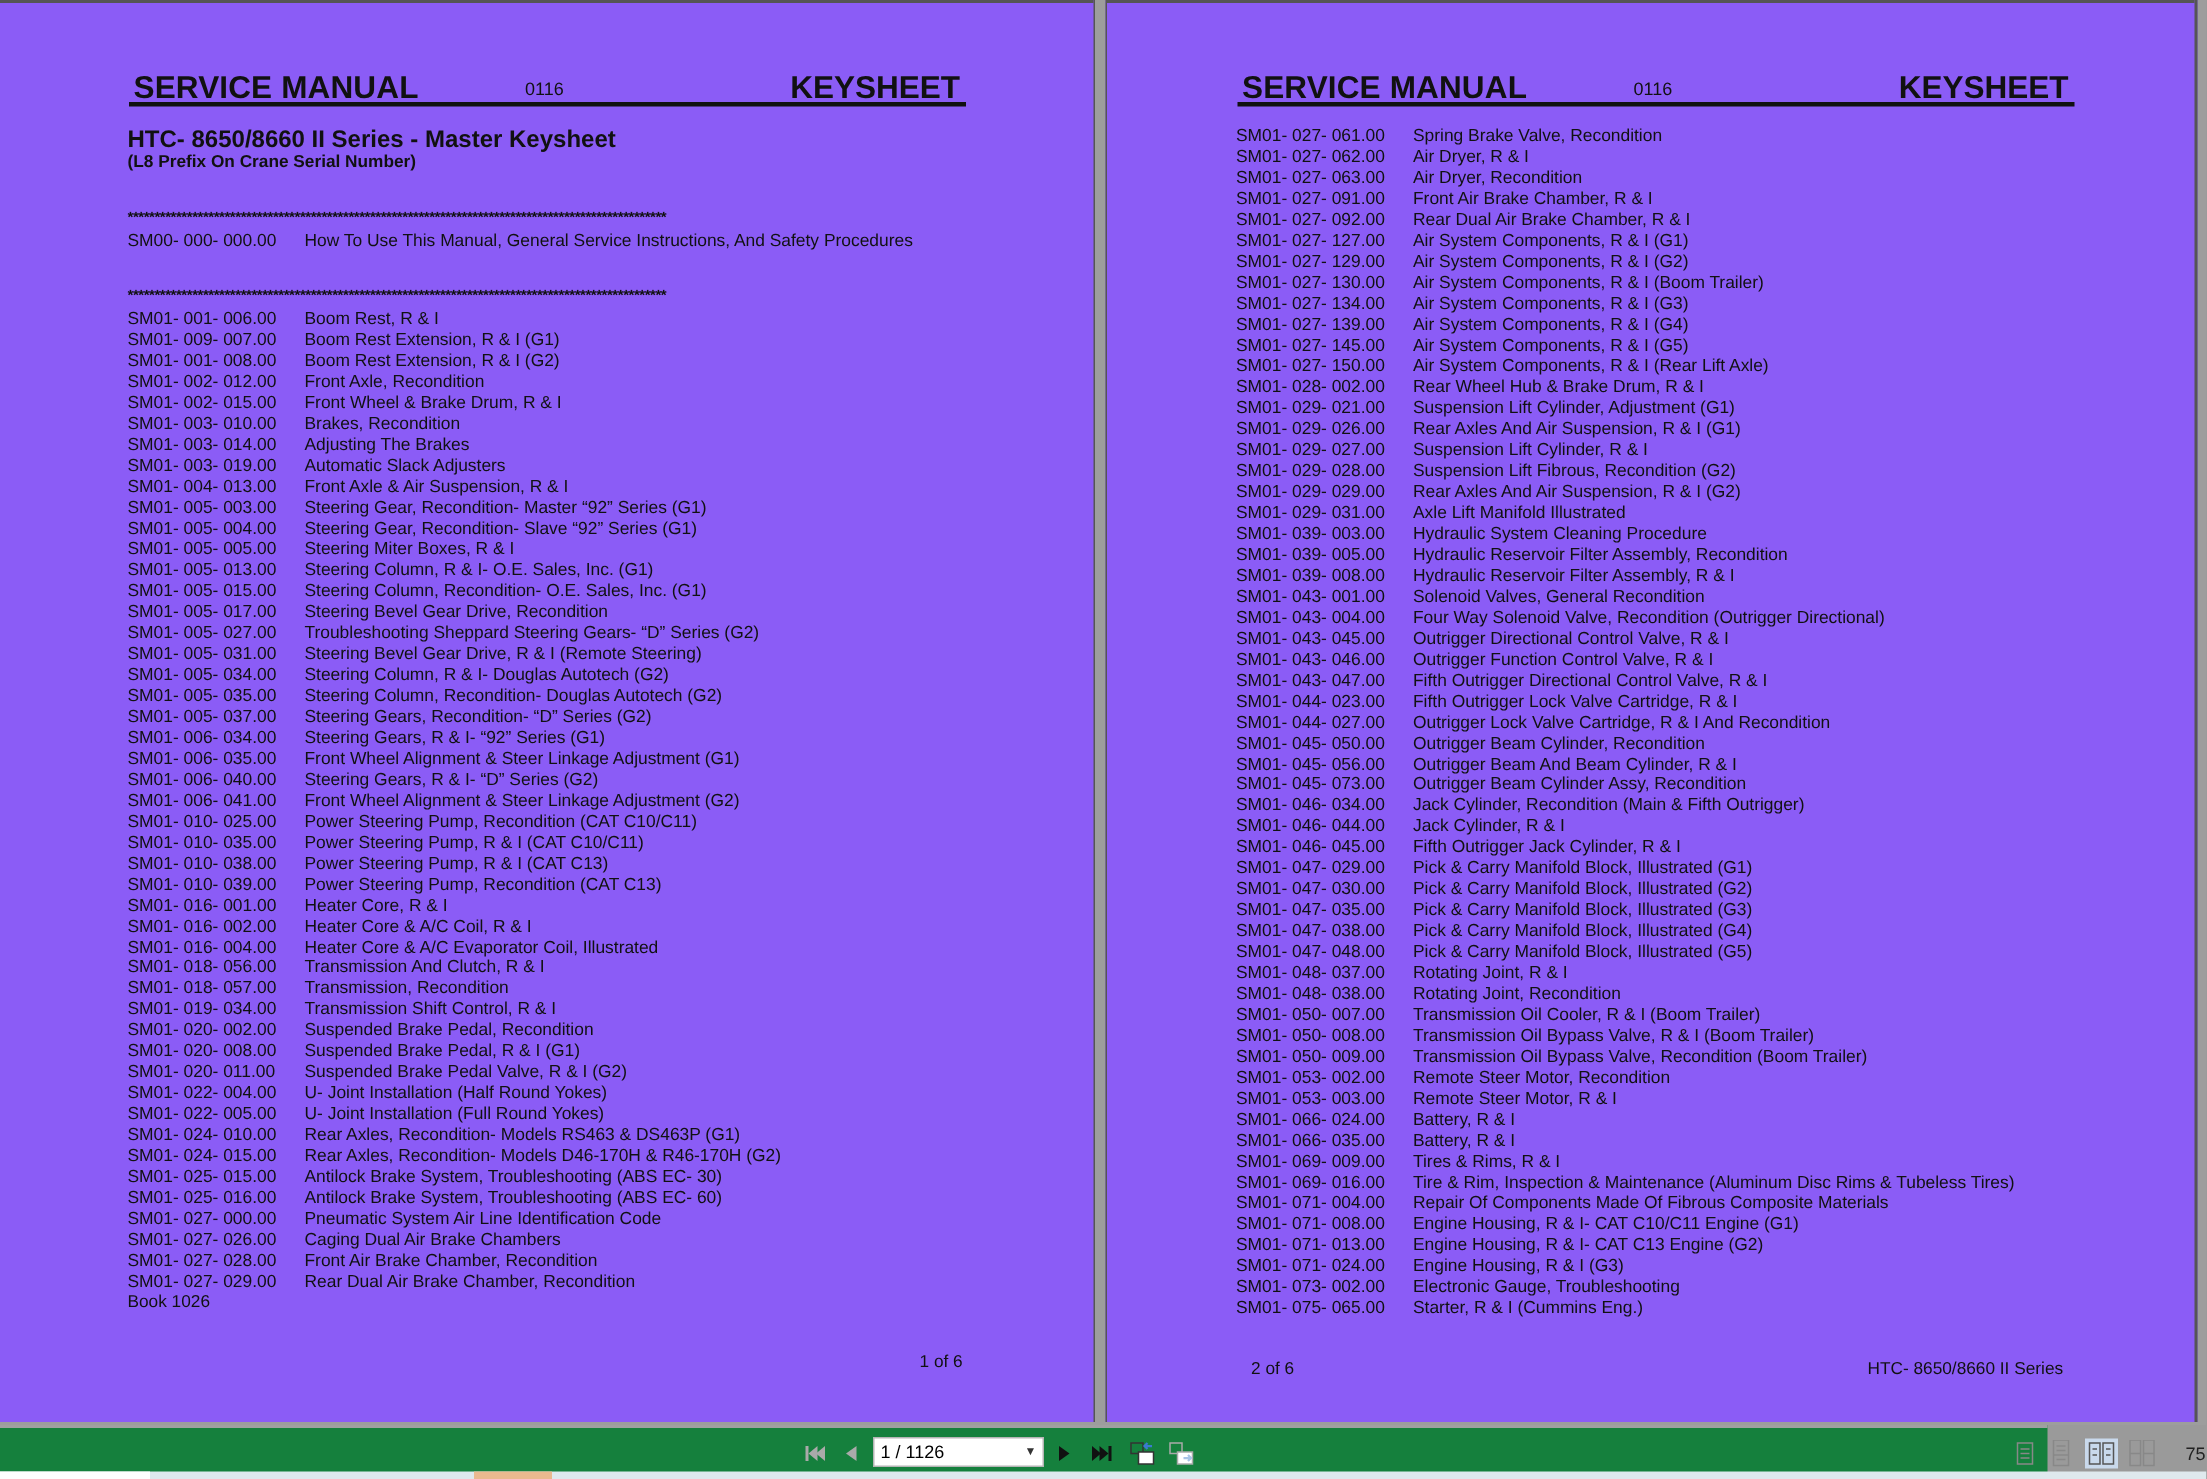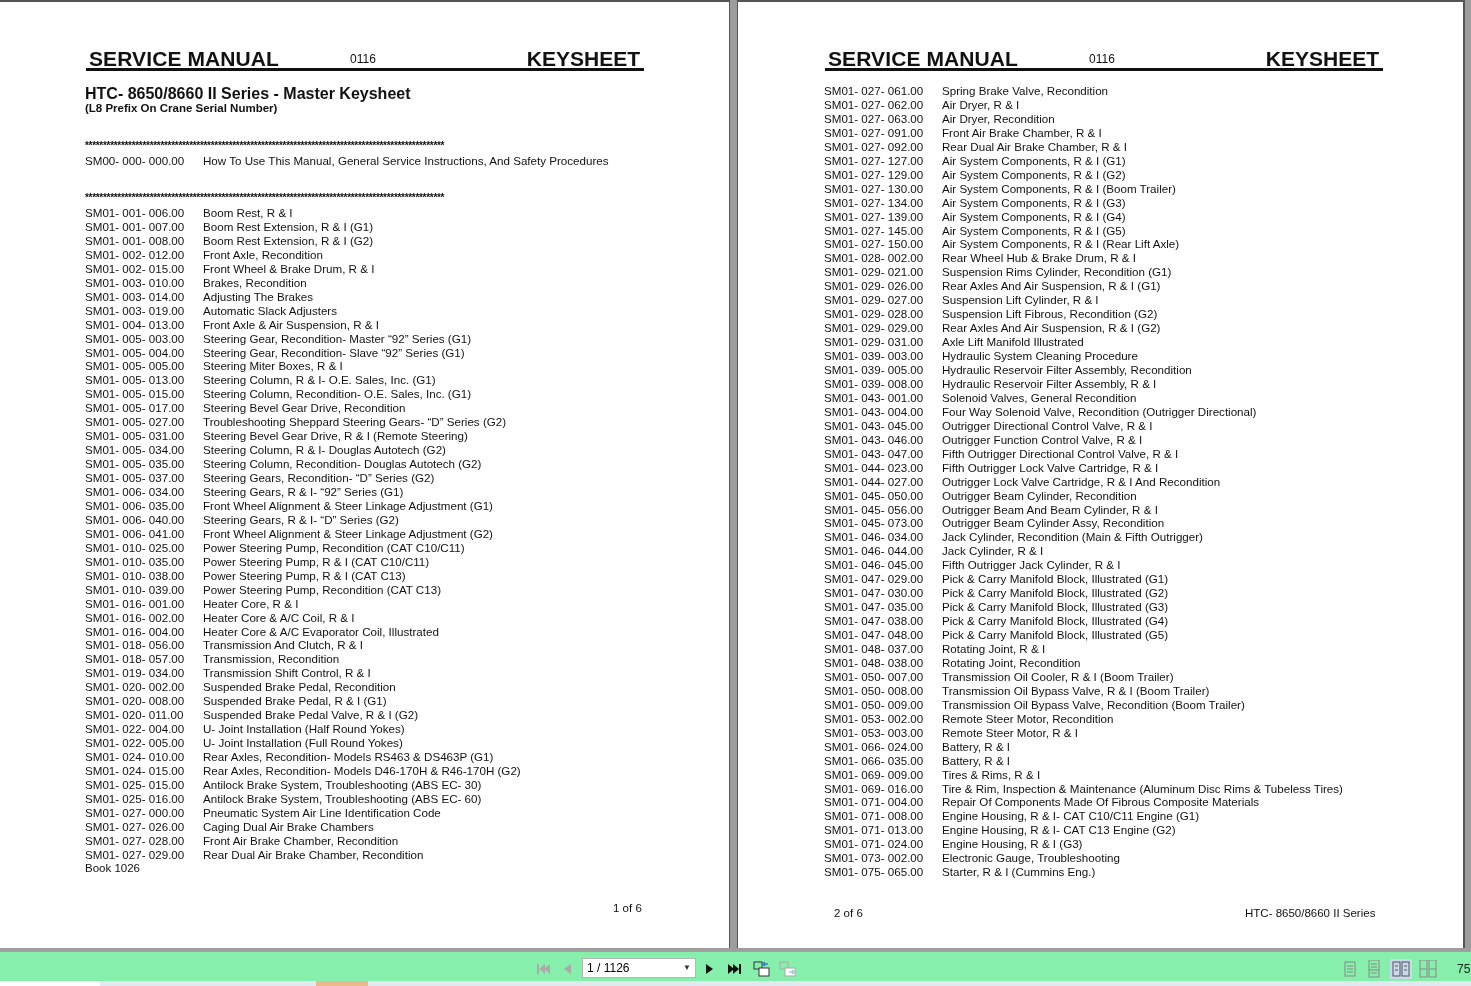--- a/index.html
+++ b/index.html
@@ -1,36 +1,36 @@
 <!DOCTYPE html>
 <html><head>
 <meta charset="utf-8">
 <style>
   html,body{margin:0;padding:0;}
   body{width:1471px;height:986px;overflow:hidden;background:#9a9a9a;position:relative;font-family:"Liberation Sans",sans-serif;}
   .viewer{position:absolute;left:0;top:0;width:1471px;height:950px;background:#9d9d9d;}
-  .page{position:absolute;top:0;background:#ffffff;color:#111;box-sizing:border-box;}
+  .page{position:absolute;top:0;background:#8b5cf6;color:#111;box-sizing:border-box;}
   #page1{left:0;width:730px;height:948px;border-right:1px solid #555;}
   #page2{left:737px;width:728px;height:948px;border-left:1px solid #555;border-right:2px solid #555;}
   .topline{position:absolute;left:0;right:0;top:0;height:2px;background:#555;}
   .hdr{position:absolute;height:30px;border-bottom:3px solid #111;}
   .hdr .t1{position:absolute;left:3px;top:9px;font-weight:bold;font-size:21px;letter-spacing:0.1px;}
   .hdr .code{position:absolute;top:14px;font-size:12px;}
   .hdr .t2{position:absolute;right:4px;top:9px;font-weight:bold;font-size:21px;}
   .title{position:absolute;font-weight:bold;font-size:16px;}
   .subtitle{position:absolute;font-weight:bold;font-size:11.5px;}
   .area{position:absolute;font-weight:bold;font-size:12px;}
   .area .num{position:absolute;left:0;white-space:pre;}
   .area .name{position:absolute;left:118px;white-space:nowrap;}
   .stars{position:absolute;font-size:10px;letter-spacing:-0.3px;white-space:nowrap;overflow:hidden;line-height:10px;font-weight:bold;}
   .row{position:absolute;font-size:11.6px;white-space:nowrap;line-height:14px;}
   .row .c{position:absolute;left:0;}
   .row .d{position:absolute;left:118px;}
   .foot{position:absolute;font-size:11.5px;}
-  .toolbar{position:absolute;left:0;top:950px;width:1471px;height:36px;background:#86efac;border-top:2px solid #a0a0a0;box-sizing:border-box;}
+  .toolbar{position:absolute;left:0;top:950px;width:1365px;height:36px;background:#15803d;border-top:2px solid #a0a0a0;box-sizing:border-box;}
   .tb-btn{position:absolute;top:7px;height:20px;display:flex;align-items:center;justify-content:center;}
   .pagebox{position:absolute;left:582px;top:6px;width:114px;height:20px;background:#fff;border:1px solid #b5b5b5;box-sizing:border-box;font-size:12px;line-height:18px;padding-left:4px;}
   .pagebox .caret{position:absolute;right:4px;top:0;font-size:8px;color:#333;}
   .taskstrip{position:absolute;left:0;top:981px;width:1471px;height:5px;background:#dfe9ee;}
   .taskstrip .w{position:absolute;left:0;top:0;width:100px;height:5px;background:#fff;}
   .taskstrip .o{position:absolute;left:316px;top:0;width:52px;height:5px;background:#eab98f;}
 </style>
 </head>
 <body>
 
@@ -53,21 +53,21 @@
     </div>
 
     <div class="stars" style="left:85px;top:193px;width:555px;">****************************************************************************************************</div>
 
     <div id="p1-list">
         <div class="row" style="left: 85px; top: 206px; width: 600px;">
           <span class="c">SM01- 001- 006.00</span>
           <span class="d">Boom Rest, R &amp; I</span>
         </div>
         <div class="row" style="left: 85px; top: 219.95px; width: 600px;">
-          <span class="c">SM01- 001- 007.00</span>
+          <span class="c">SM01- 009- 007.00</span>
           <span class="d">Boom Rest Extension, R &amp; I (G1)</span>
         </div>
         <div class="row" style="left: 85px; top: 233.9px; width: 600px;">
           <span class="c">SM01- 001- 008.00</span>
           <span class="d">Boom Rest Extension, R &amp; I (G2)</span>
         </div>
         <div class="row" style="left: 85px; top: 247.85px; width: 600px;">
           <span class="c">SM01- 002- 012.00</span>
           <span class="d">Front Axle, Recondition</span>
         </div>
@@ -305,21 +305,21 @@
         <div class="row" style="left: 86px; top: 237.45px; width: 600px;">
           <span class="c">SM01- 027- 150.00</span>
           <span class="d">Air System Components, R &amp; I (Rear Lift Axle)</span>
         </div>
         <div class="row" style="left: 86px; top: 251.4px; width: 600px;">
           <span class="c">SM01- 028- 002.00</span>
           <span class="d">Rear Wheel Hub &amp; Brake Drum, R &amp; I</span>
         </div>
         <div class="row" style="left: 86px; top: 265.35px; width: 600px;">
           <span class="c">SM01- 029- 021.00</span>
-          <span class="d">Suspension Rims Cylinder, Recondition (G1)</span>
+          <span class="d">Suspension Lift Cylinder, Adjustment (G1)</span>
         </div>
         <div class="row" style="left: 86px; top: 279.3px; width: 600px;">
           <span class="c">SM01- 029- 026.00</span>
           <span class="d">Rear Axles And Air Suspension, R &amp; I (G1)</span>
         </div>
         <div class="row" style="left: 86px; top: 293.25px; width: 600px;">
           <span class="c">SM01- 029- 027.00</span>
           <span class="d">Suspension Lift Cylinder, R &amp; I</span>
         </div>
         <div class="row" style="left: 86px; top: 307.2px; width: 600px;">

